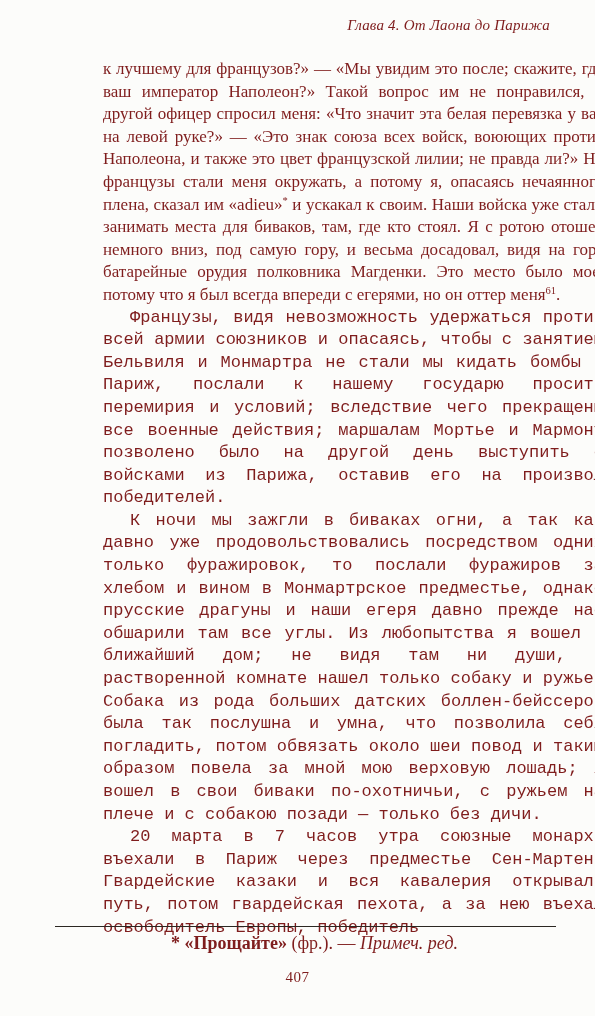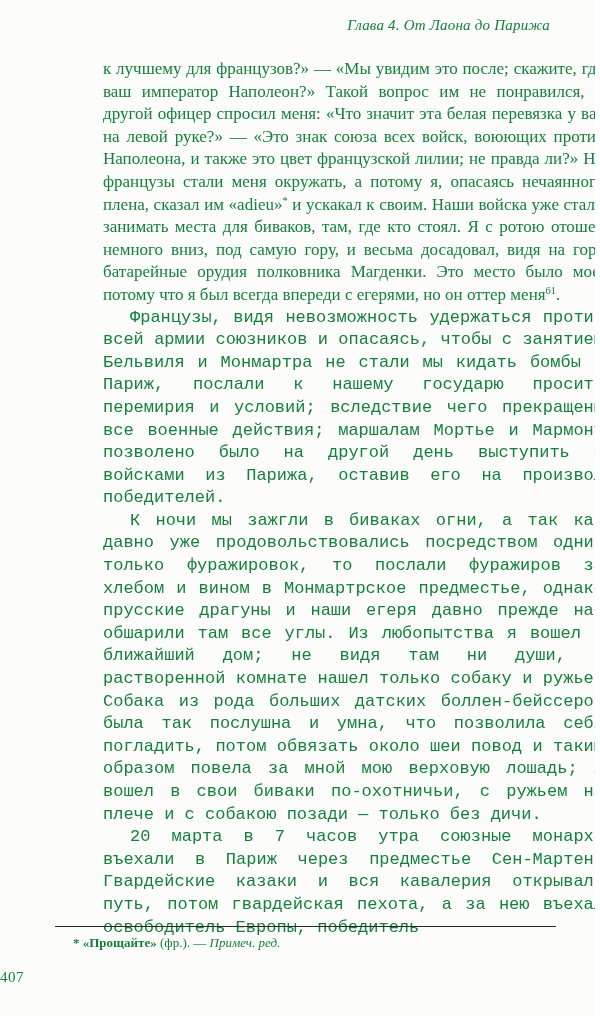--- a/index.html
+++ b/index.html
@@ -4,21 +4,21 @@
 <style>
   * { box-sizing: border-box; }
   html, body { margin: 0; padding: 0; background: #ffffff; }
 
   .page {
     position: relative;
     width: 595px;
     height: 1016px;
     background: #fcfcfa;
     font-family: "Liberation Serif", "DejaVu Serif", serif;
-    color: #15803d;
+    color: #7f1d1d;
     overflow: hidden;
   }
 
   .running-header {
     position: absolute;
     top: 17px;
     right: 45px;
     font-size: 15px;
     font-style: italic;
     letter-spacing: 0.2px;
@@ -55,35 +55,35 @@
   }
 
   .footnote-rule {
     width: 100%;
     height: 0;
     border-top: 1.2px solid #2b2722;
   }
 
   .footnote-text {
     margin: 7px 0 0 0;
-    font-size: 13px;
+    font-size: 18px;
     line-height: 18px;
     text-indent: 18px;
-    text-align: left;
+    text-align: center;
   }
 
   .footnote-term { font-weight: bold; }
   .footnote-attr { font-style: italic; }
 
   .page-number {
     position: absolute;
     top: 969px;
     left: 0;
     width: 100%;
-    text-align: left;
+    text-align: center;
     font-size: 15px;
     letter-spacing: 0.5px;
   }
 </style>
 </head>
 <body>
 
 <div class="page">
 
   <div class="running-header">Глава 4. От Лаона до Парижа</div>

